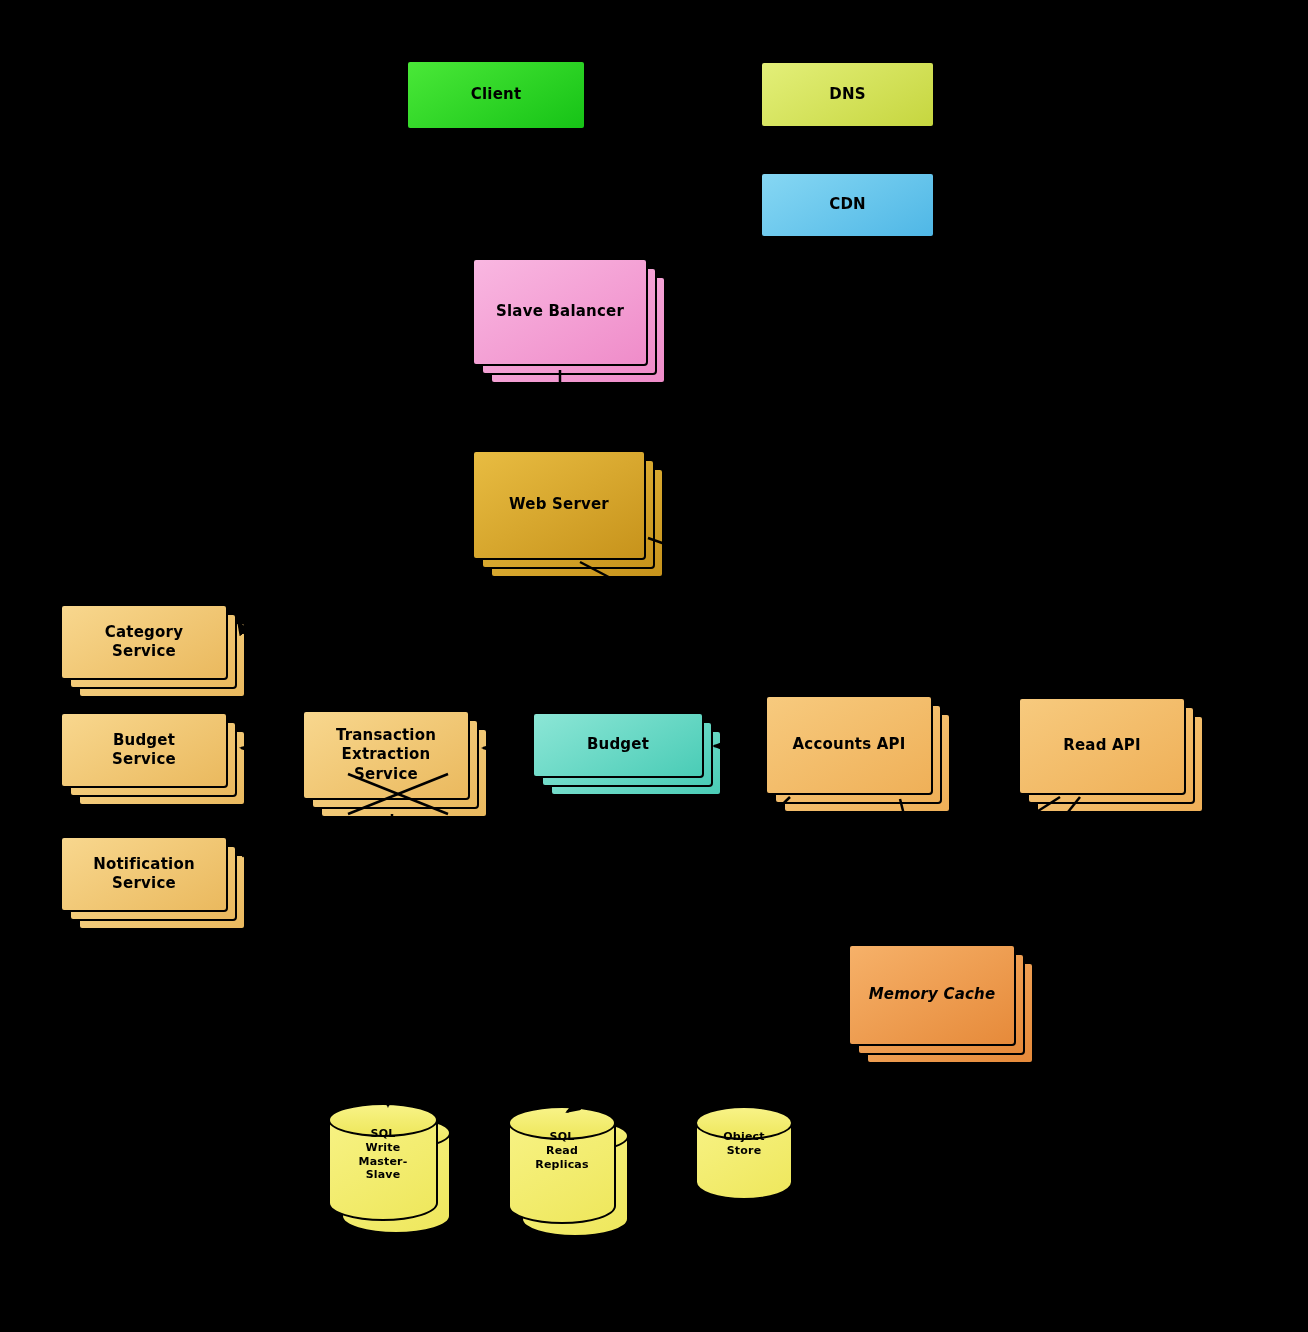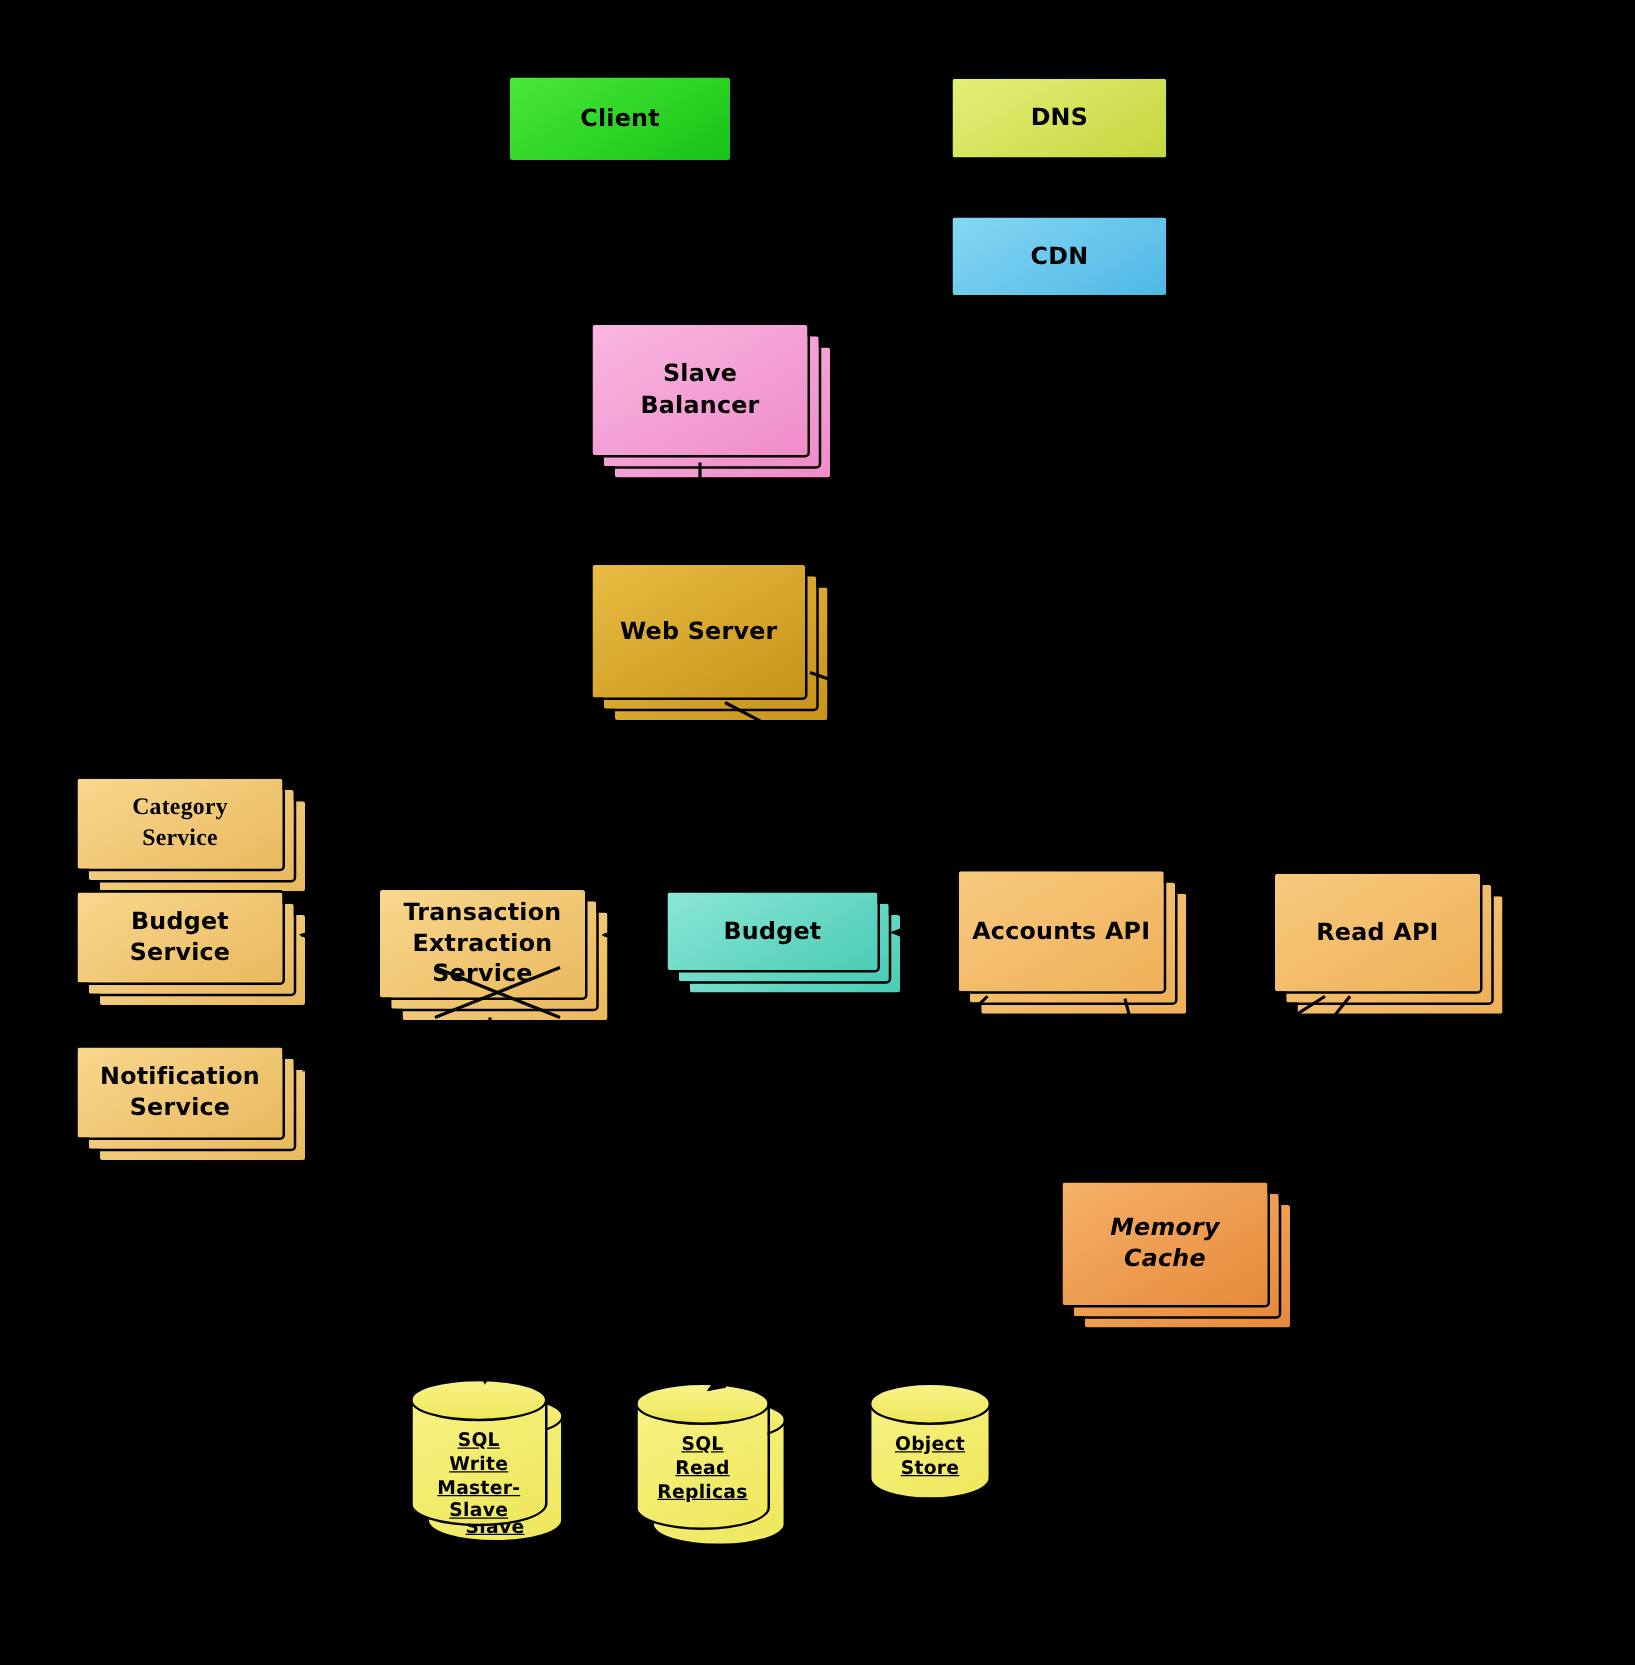--- a/index.html
+++ b/index.html
@@ -14,40 +14,40 @@
   .card {
     position:absolute; inset:0;
     border:2.5px solid #000;
     border-radius:4px;
     background:linear-gradient(150deg, var(--hi), var(--lo));
     display:flex; align-items:center; justify-content:center;
   }
   .shift1 { transform:translate(9px,9px); }
   .shift2 { transform:translate(18px,18px); }
   .lbl {
-    font-weight:bold; font-size:19px; line-height:1.3;
+    font-weight:bold; font-size:15px; line-height:1.3;
     color:#000; text-align:center; white-space:pre-line;
     letter-spacing:.2px; padding:0 6px;
   }
   
   .cyl {
     position:absolute; inset:0;
     border:2.5px solid #000;
     background:linear-gradient(150deg, var(--hi), var(--lo));
     border-radius:50% / 18px;
     display:flex; justify-content:center;
   }
   .shiftc { transform:translate(13px,13px); }
   .cyl-top {
     position:absolute; top:-2.5px; left:-2.5px;
     width:100%; height:30px;
     border:2.5px solid #000; border-radius:50%;
     background:linear-gradient(180deg, var(--hi), var(--lo));
   }
-  .cyl-lbl { margin-top:38px; font-size:15px; line-height:1.25; position:relative;text-decoration:underline; }
+  .cyl-lbl { margin-top:22px; font-size:11px; line-height:1.25; position:relative; }
   
   .green   { --hi:#4ae838; --lo:#16c316; }
   .lime    { --hi:#e3ef79; --lo:#c6d63f; }
   .blue    { --hi:#86d7f3; --lo:#4fb7e6; }
   .pink    { --hi:#f9b7e1; --lo:#ef8cc9; }
   .gold    { --hi:#e8bc42; --lo:#c7931b; }
   .tan     { --hi:#f8d78e; --lo:#eab95e; }
   .apricot { --hi:#f7ca7e; --lo:#efb058; }
   .teal    { --hi:#8ce6d6; --lo:#4accb6; }
   .orange  { --hi:#f6b169; --lo:#e68a3a; }
@@ -87,21 +87,21 @@
 </div>
 
 <div class="node gold" style="left:472px;top:450px;width:174px;height:110px;">
   <div class="card shift2"></div>
   <div class="card shift1"></div>
   <div class="card front">
     <span class="lbl">Web Server</span>
   </div>
 </div>
 
-<div class="node tan" style="left:60px;top:621px;width:168px;height:76px;font-family:Liberation Serif, serif;">
+<div class="node tan" style="left:60px;top:604px;width:168px;height:76px;">
   <div class="card shift2"></div>
   <div class="card shift1"></div>
   <div class="card front">
     <span class="lbl">Category
 Service</span>
   </div>
 </div>
 
 <div class="node tan" style="left:60px;top:712px;width:168px;height:76px;">
   <div class="card shift2"></div>

